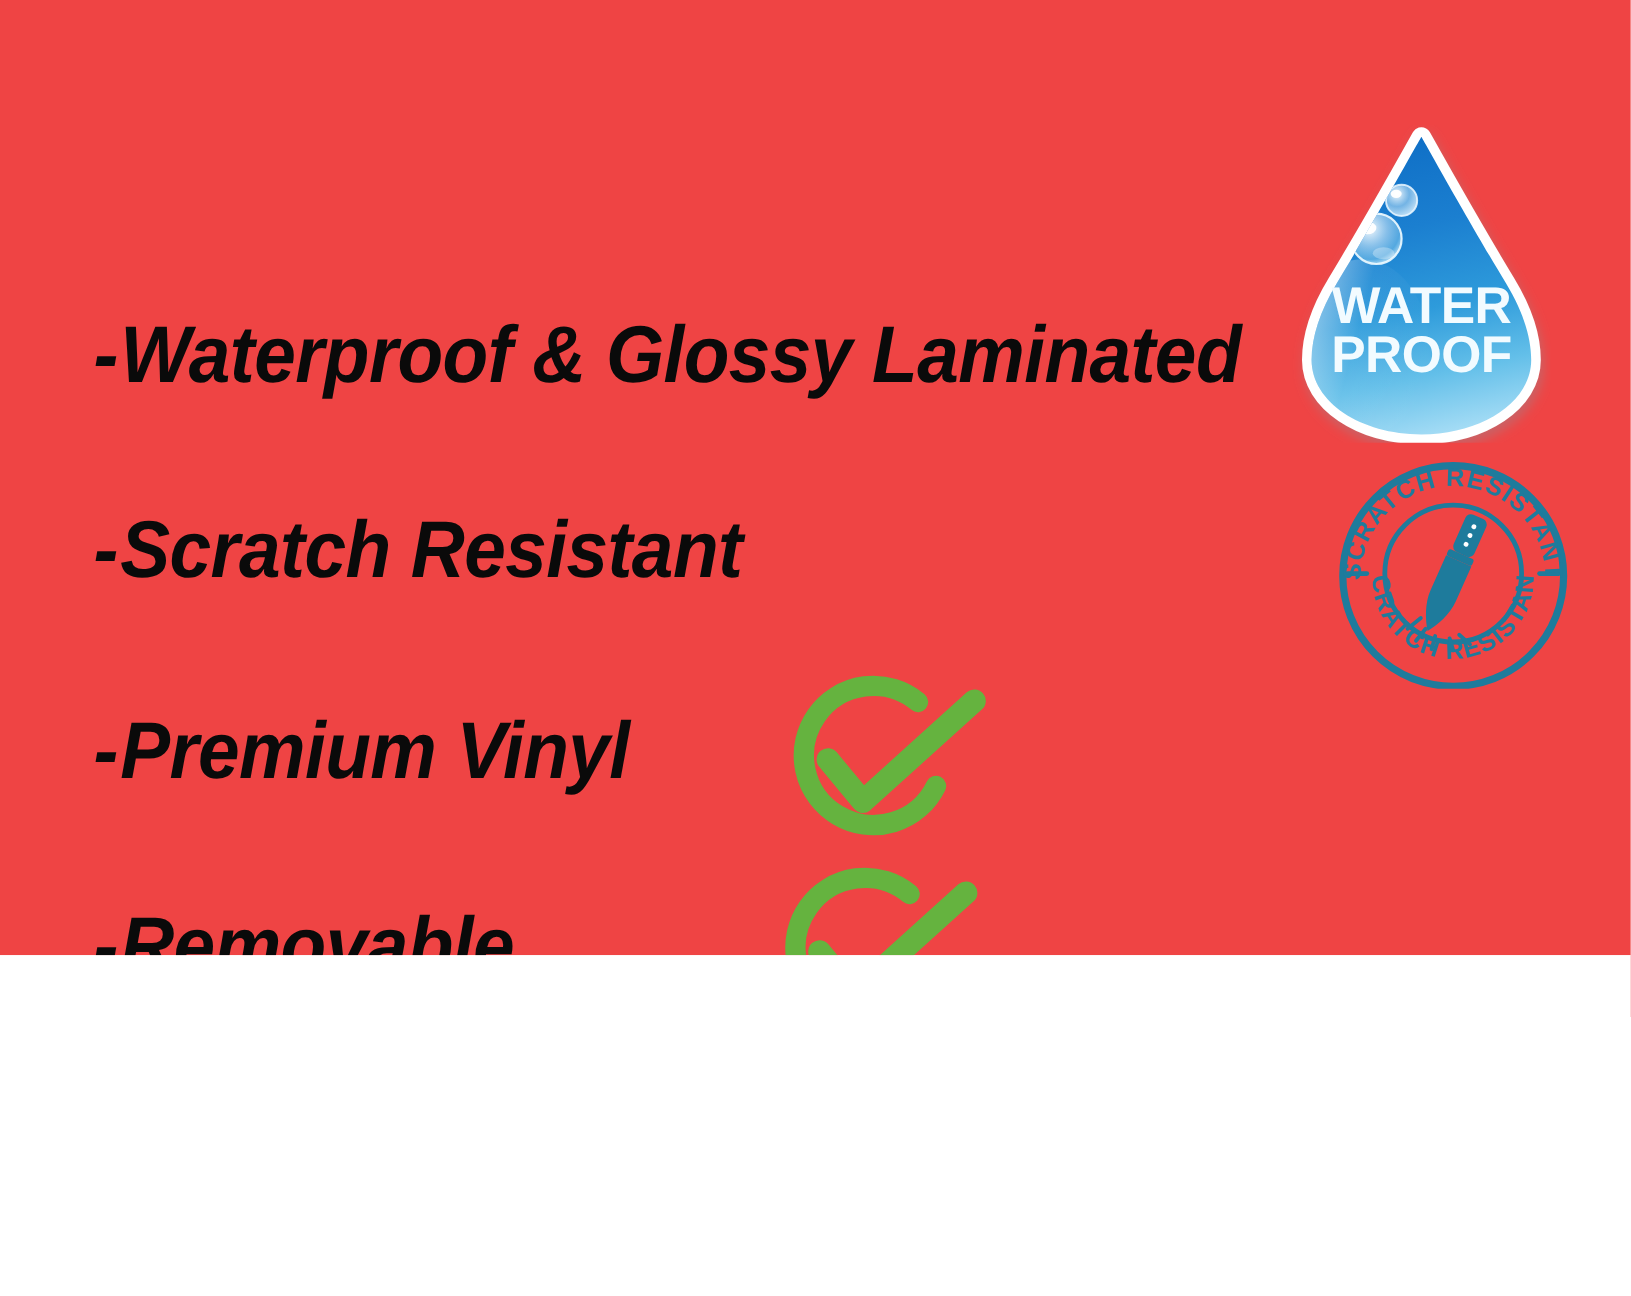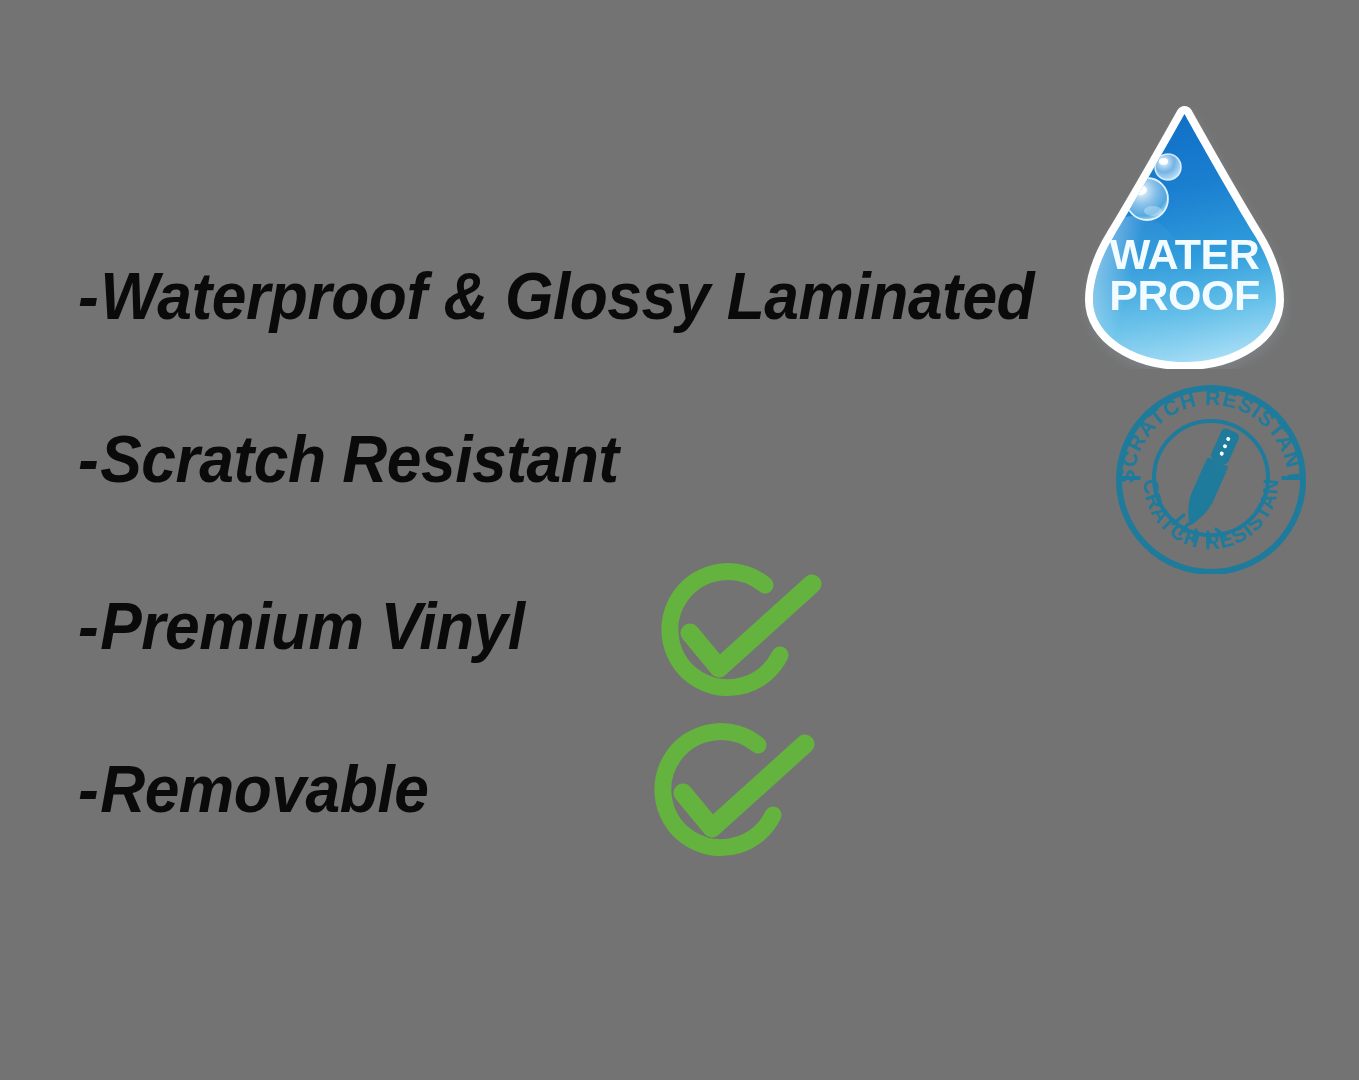--- a/index.html
+++ b/index.html
@@ -7,22 +7,22 @@
     margin: 0;
     padding: 0;
     background: #ffffff;
   }
   body {
     font-family: "Liberation Sans", sans-serif;
   }
   #canvas {
     position: relative;
     width: 1359px;
-    height: 1080px;
-    background: #737373;
+    height: 796px;
+    background: #ef4444;
     overflow: hidden;
   }
 
   
   .feature-line {
     position: absolute;
     left: 78px;
     font-family: "Liberation Sans", sans-serif;
     font-weight: bold;
     font-style: italic;

